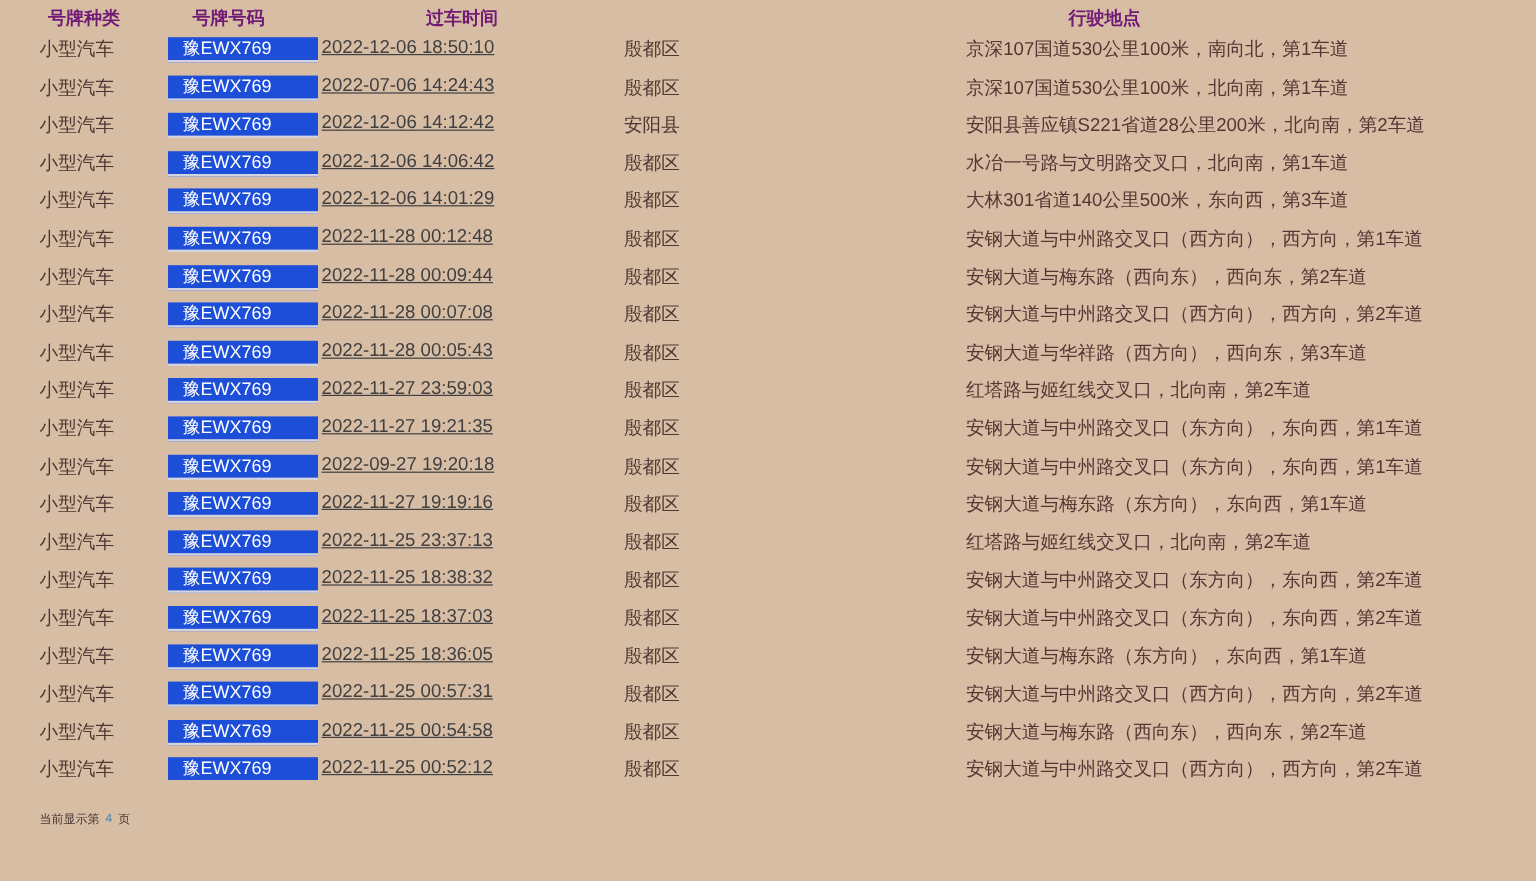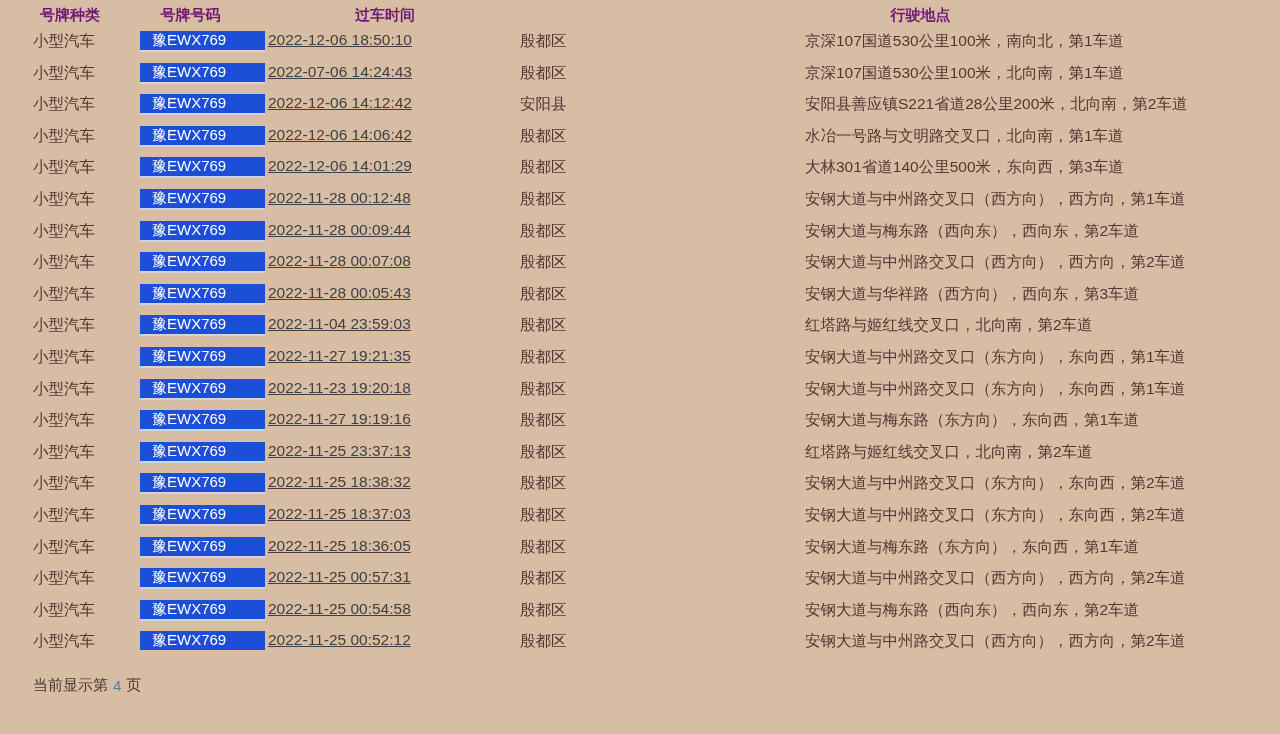--- a/index.html
+++ b/index.html
@@ -70,21 +70,21 @@
     padding-left: 15px;
     color: #4e3732;
   }
   .c5 {
     flex: 1;
     padding-left: 15px;
     color: #543633;
   }
   .footer {
     margin: 13px 0 0 33px;
-    font-size: 15px;
+    font-size: 10px;
     color: #463730;
     display: flex;
     align-items: center;
   }
   .page-num {
     color: #4b82aa;
     margin: 0 5px;
     text-decoration: none;
     cursor: pointer;
   }
@@ -169,35 +169,35 @@
       <div class="row">
     <div class="c c1">小型汽车</div>
     <div class="c c2">豫EWX769</div>
     <div class="c c3">2022-11-28 00:05:43</div>
     <div class="c c4">殷都区</div>
     <div class="c c5">安钢大道与华祥路（西方向），西向东，第3车道</div>
   </div>
       <div class="row">
     <div class="c c1">小型汽车</div>
     <div class="c c2">豫EWX769</div>
-    <div class="c c3">2022-11-04 23:59:03</div>
+    <div class="c c3">2022-11-27 23:59:03</div>
     <div class="c c4">殷都区</div>
     <div class="c c5">红塔路与姬红线交叉口，北向南，第2车道</div>
   </div>
       <div class="row">
     <div class="c c1">小型汽车</div>
     <div class="c c2">豫EWX769</div>
     <div class="c c3">2022-11-27 19:21:35</div>
     <div class="c c4">殷都区</div>
     <div class="c c5">安钢大道与中州路交叉口（东方向），东向西，第1车道</div>
   </div>
       <div class="row">
     <div class="c c1">小型汽车</div>
     <div class="c c2">豫EWX769</div>
-    <div class="c c3">2022-11-23 19:20:18</div>
+    <div class="c c3">2022-09-27 19:20:18</div>
     <div class="c c4">殷都区</div>
     <div class="c c5">安钢大道与中州路交叉口（东方向），东向西，第1车道</div>
   </div>
       <div class="row">
     <div class="c c1">小型汽车</div>
     <div class="c c2">豫EWX769</div>
     <div class="c c3">2022-11-27 19:19:16</div>
     <div class="c c4">殷都区</div>
     <div class="c c5">安钢大道与梅东路（东方向），东向西，第1车道</div>
   </div>

